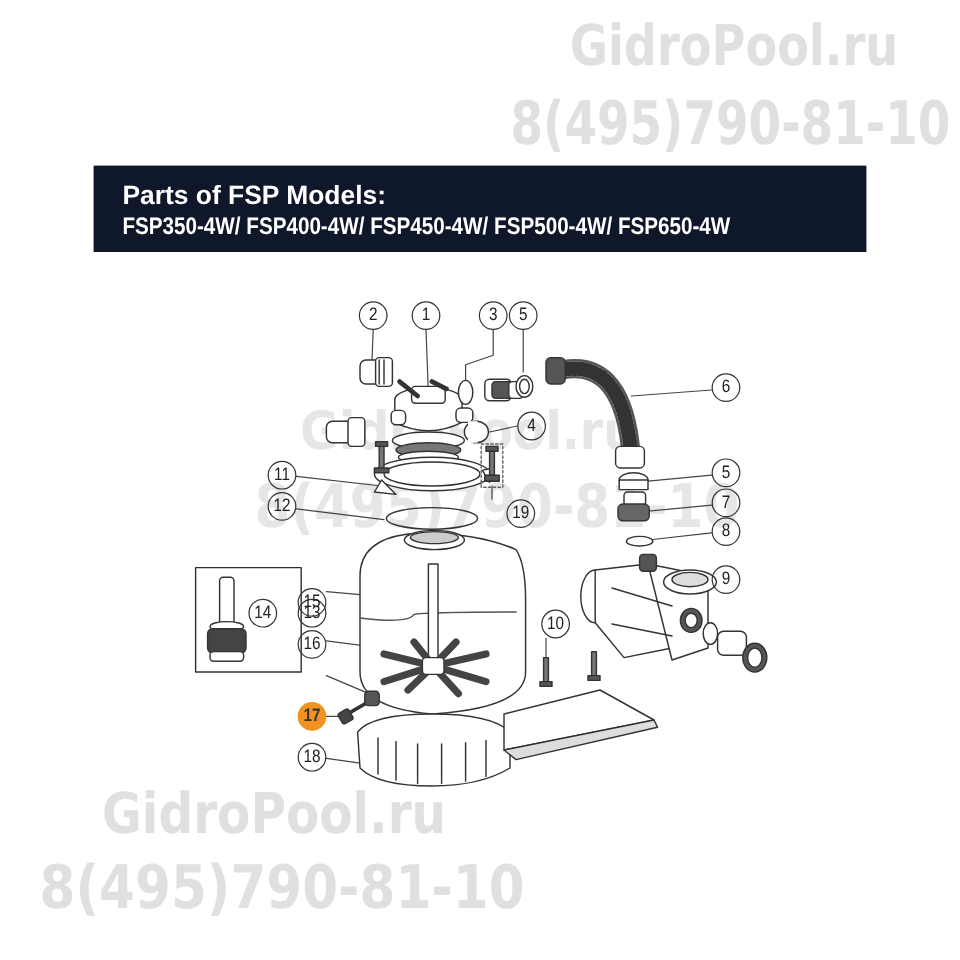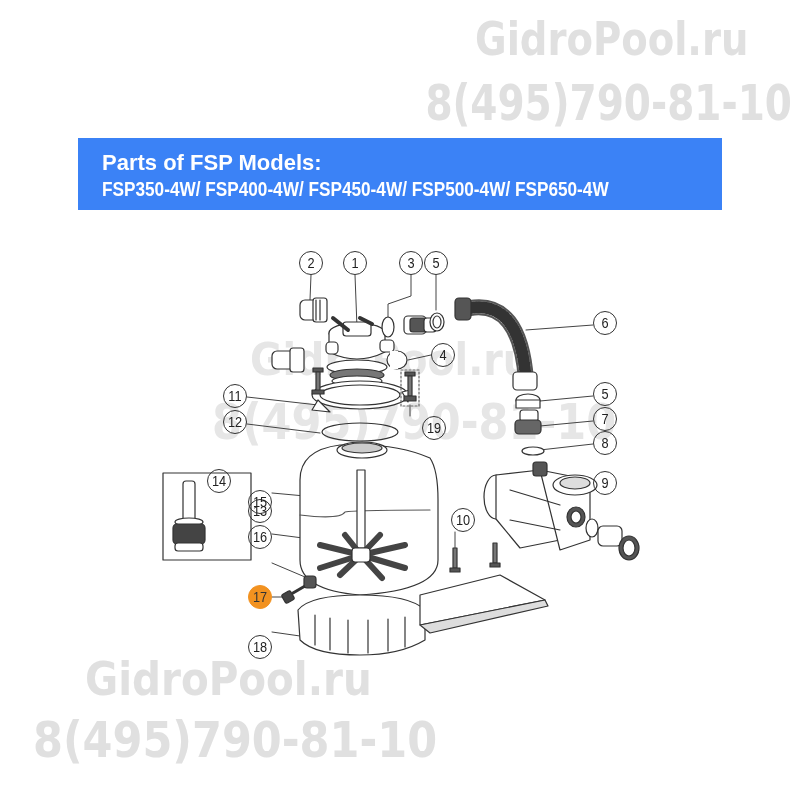--- a/index.html
+++ b/index.html
@@ -4,26 +4,26 @@
   <style>
     html, body { margin: 0; padding: 0; background: #ffffff; }
     body { width: 800px; height: 800px; position: relative; overflow: hidden; font-family: "Liberation Sans", sans-serif; }
     .wm { position: absolute; color: #e0e0e0; font-family: "DejaVu Sans", sans-serif; font-weight: bold; white-space: nowrap; line-height: 1; z-index: 0; }
     .wm-top-site { right: 52px; top: 15px; font-size: 47px; transform: scaleX(0.82); transform-origin: right top; letter-spacing: 0px; }
     .wm-top-phone { right: 8px; top: 78px; font-size: 50px; transform: scaleX(0.78); transform-origin: right top; }
     .wm-mid-site { left: 250px; top: 338px; font-size: 44px; transform: scaleX(0.9); transform-origin: left top; color: #e6e6e6; }
     .wm-mid-phone { left: 212px; top: 397px; font-size: 50px; transform: scaleX(0.86); transform-origin: left top; color: #e6e6e6; }
     .wm-bot-site { left: 85px; top: 655px; font-size: 47px; transform: scaleX(0.86); transform-origin: left top; }
     .wm-bot-phone { left: 33px; top: 715px; font-size: 50px; transform: scaleX(0.86); transform-origin: left top; }
-    .banner { position: absolute; left: 78px; top: 138px; width: 644px; height: 72px; background: #3b82f6; color: #ffffff; z-index: 2; }
+    .banner { position: absolute; left: 78px; top: 138px; width: 644px; height: 72px; background: #0f172a; color: #ffffff; z-index: 2; }
     .banner-title { position: absolute; left: 24px; top: 12px; font-size: 22px; font-weight: bold; white-space: nowrap; }
     .banner-models { position: absolute; left: 24px; top: 40px; font-size: 20px; font-weight: bold; white-space: nowrap; transform: scaleX(0.86); transform-origin: left top; }
     .diagram { position: absolute; left: 0; top: 0; width: 800px; height: 800px; z-index: 1; }
     .callout { position: absolute; width: 22px; height: 22px; border: 1.3px solid #333; border-radius: 50%; background: transparent; color: #222; font-size: 15px; text-align: center; line-height: 22px; z-index: 3; box-sizing: content-box; transform: translate(-12px, -12px); cursor: pointer; }
-    .callout.highlight { background: #f29220; border-color: #f29220; color: #333; }
+    .callout.highlight { background: #f29220; border-color: #f29220; color: #333; font-weight: bold; }
     .callout span { display: block; transform: scaleX(0.85); }
   </style>
 </head>
 <body>
 
 <div class="wm wm-top-site">GidroPool.ru</div>
 <div class="wm wm-top-phone">8(495)790-81-10</div>
 <div class="wm wm-mid-site">GidroPool.ru</div>
 <div class="wm wm-mid-phone">8(495)790-81-10</div>
 <div class="wm wm-bot-site">GidroPool.ru</div>
@@ -259,27 +259,27 @@
   </div>
 <div class="callout" style="left:235px;top:422px">
     <span>12</span>
   </div>
 <div class="callout" style="left:434px;top:428px">
     <span>19</span>
   </div>
 <div class="callout" style="left:260px;top:511px">
     <span>13</span>
   </div>
-<div class="callout" style="left:219px;top:481px">
+<div class="callout" style="left:219px;top:511px">
     <span>14</span>
   </div>
 <div class="callout" style="left:260px;top:502px">
     <span>15</span>
   </div>
 <div class="callout" style="left:260px;top:537px">
     <span>16</span>
   </div>
 <div class="callout highlight" style="left:260px;top:597px">
     <span>17</span>
   </div>
-<div class="callout" style="left:260px;top:647px">
+<div class="callout" style="left:260px;top:631px">
     <span>18</span>
   </div>
 
 </body></html>

